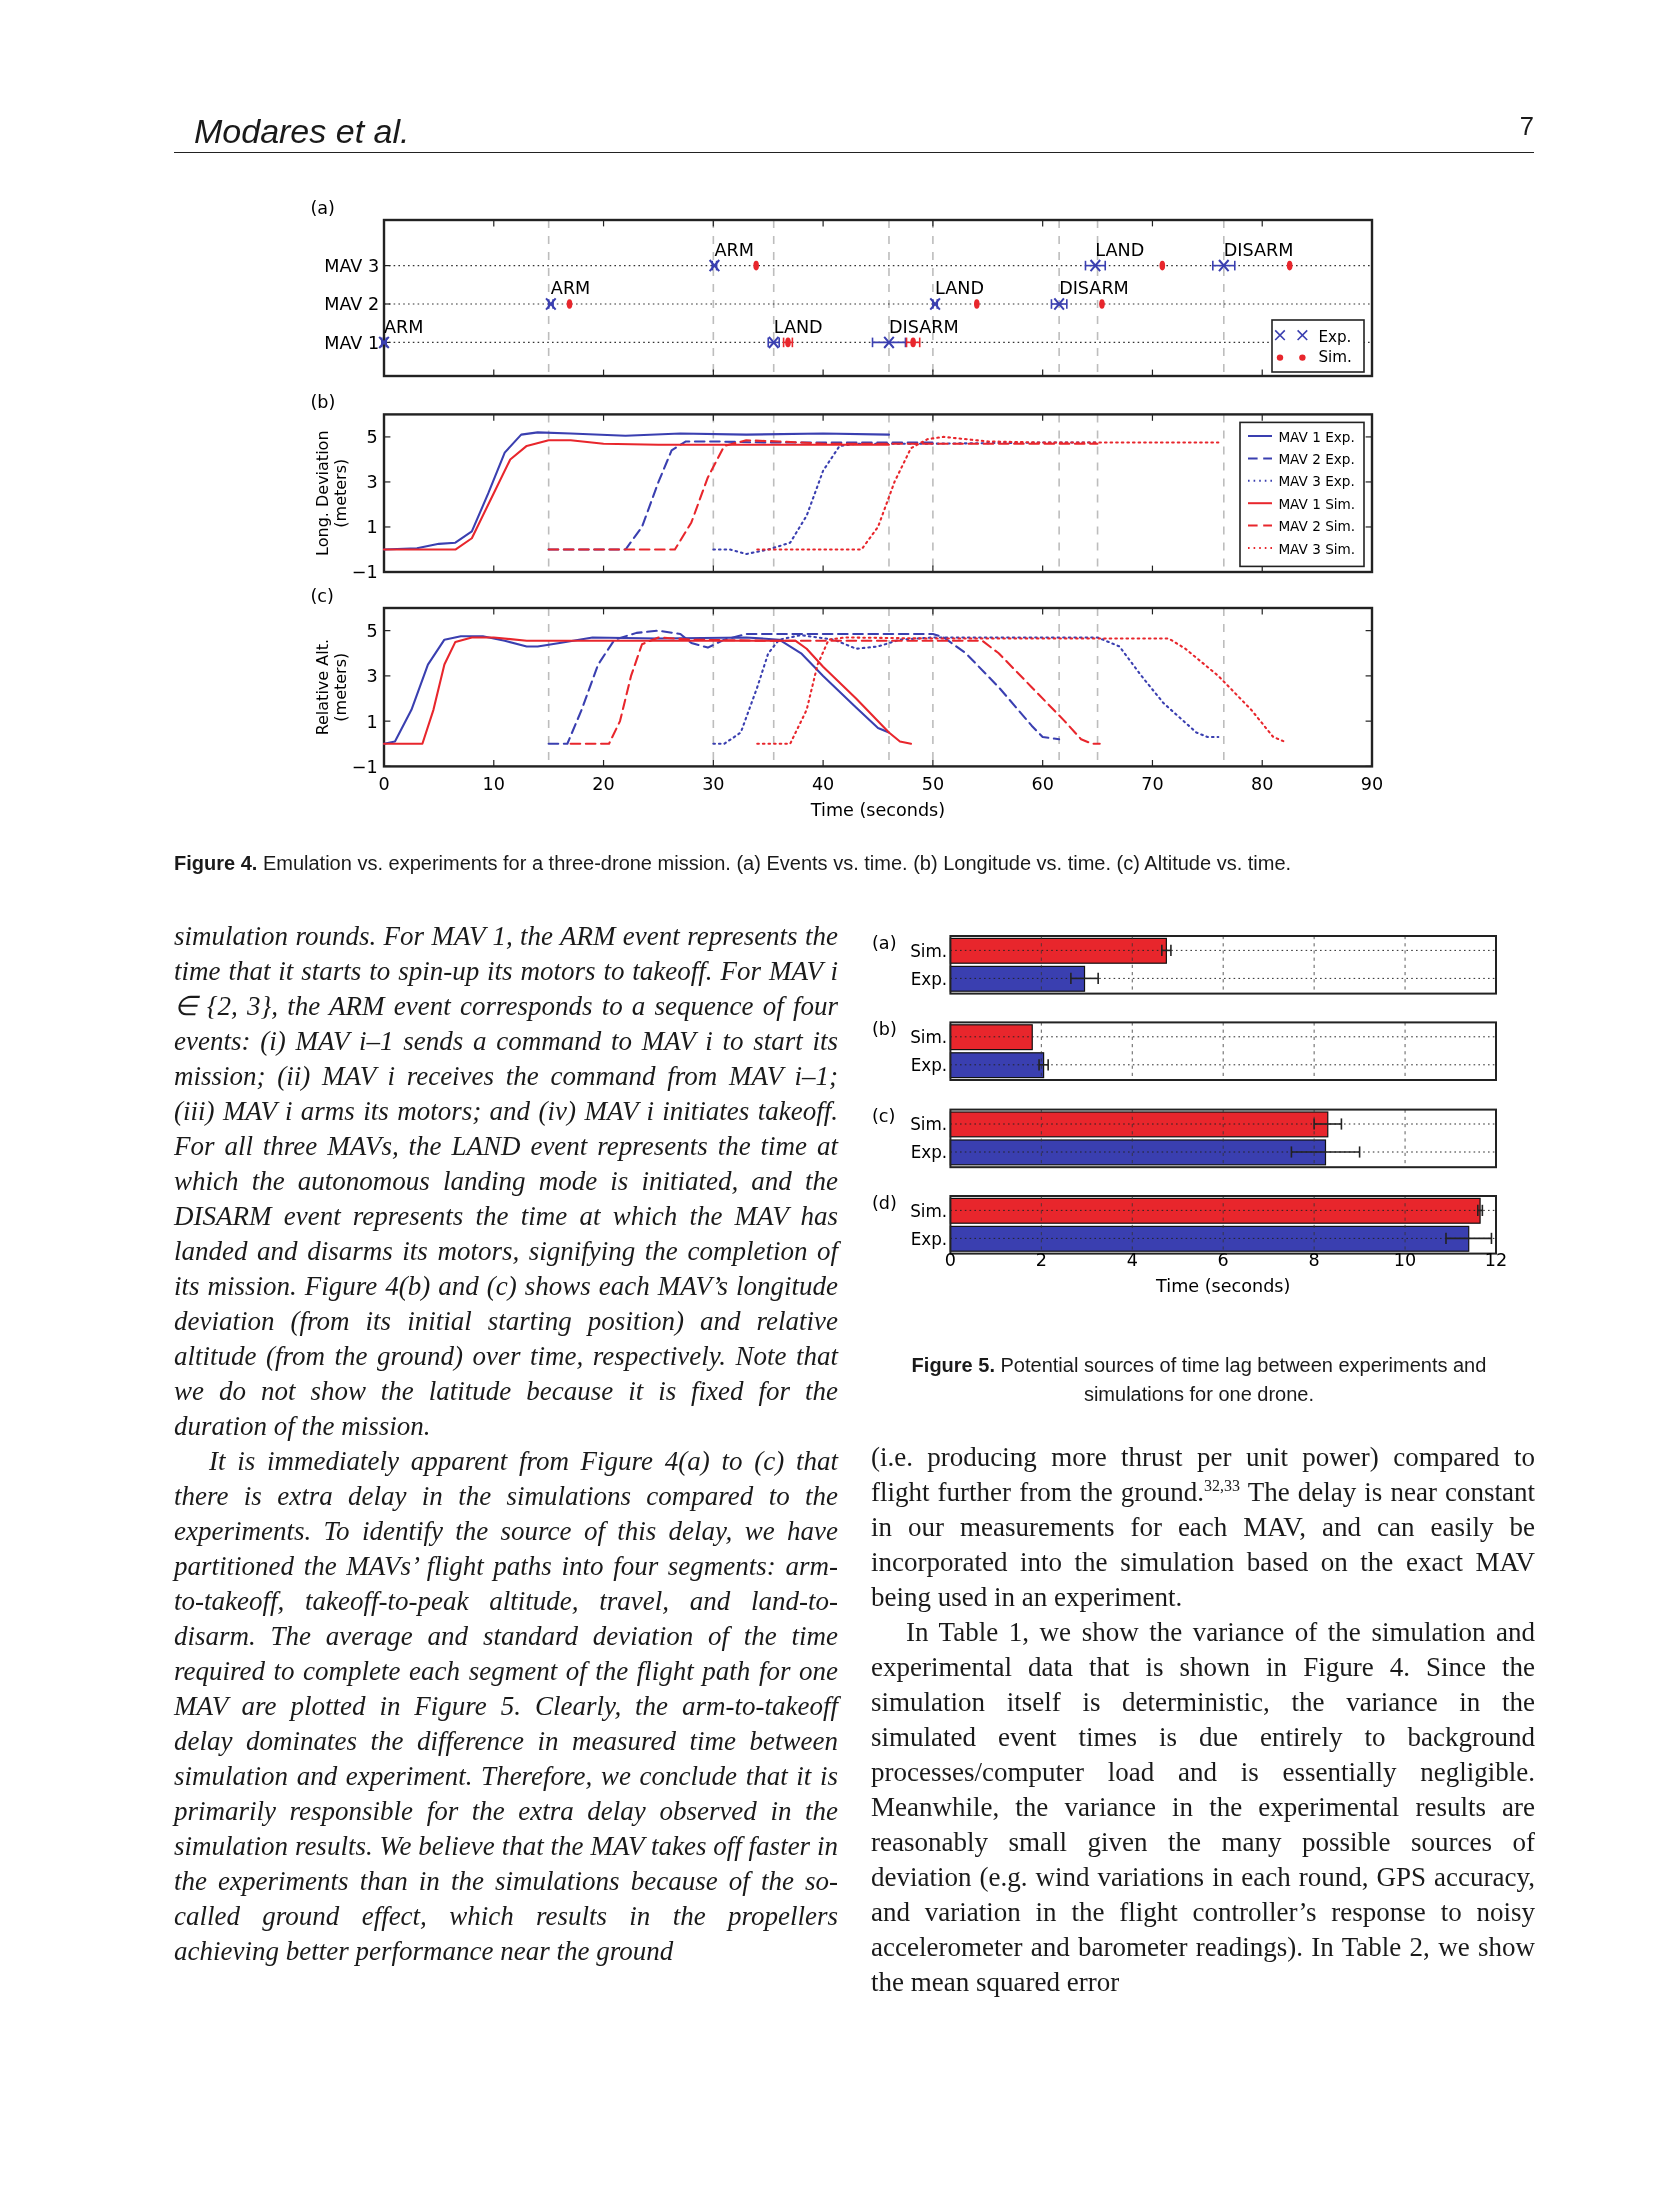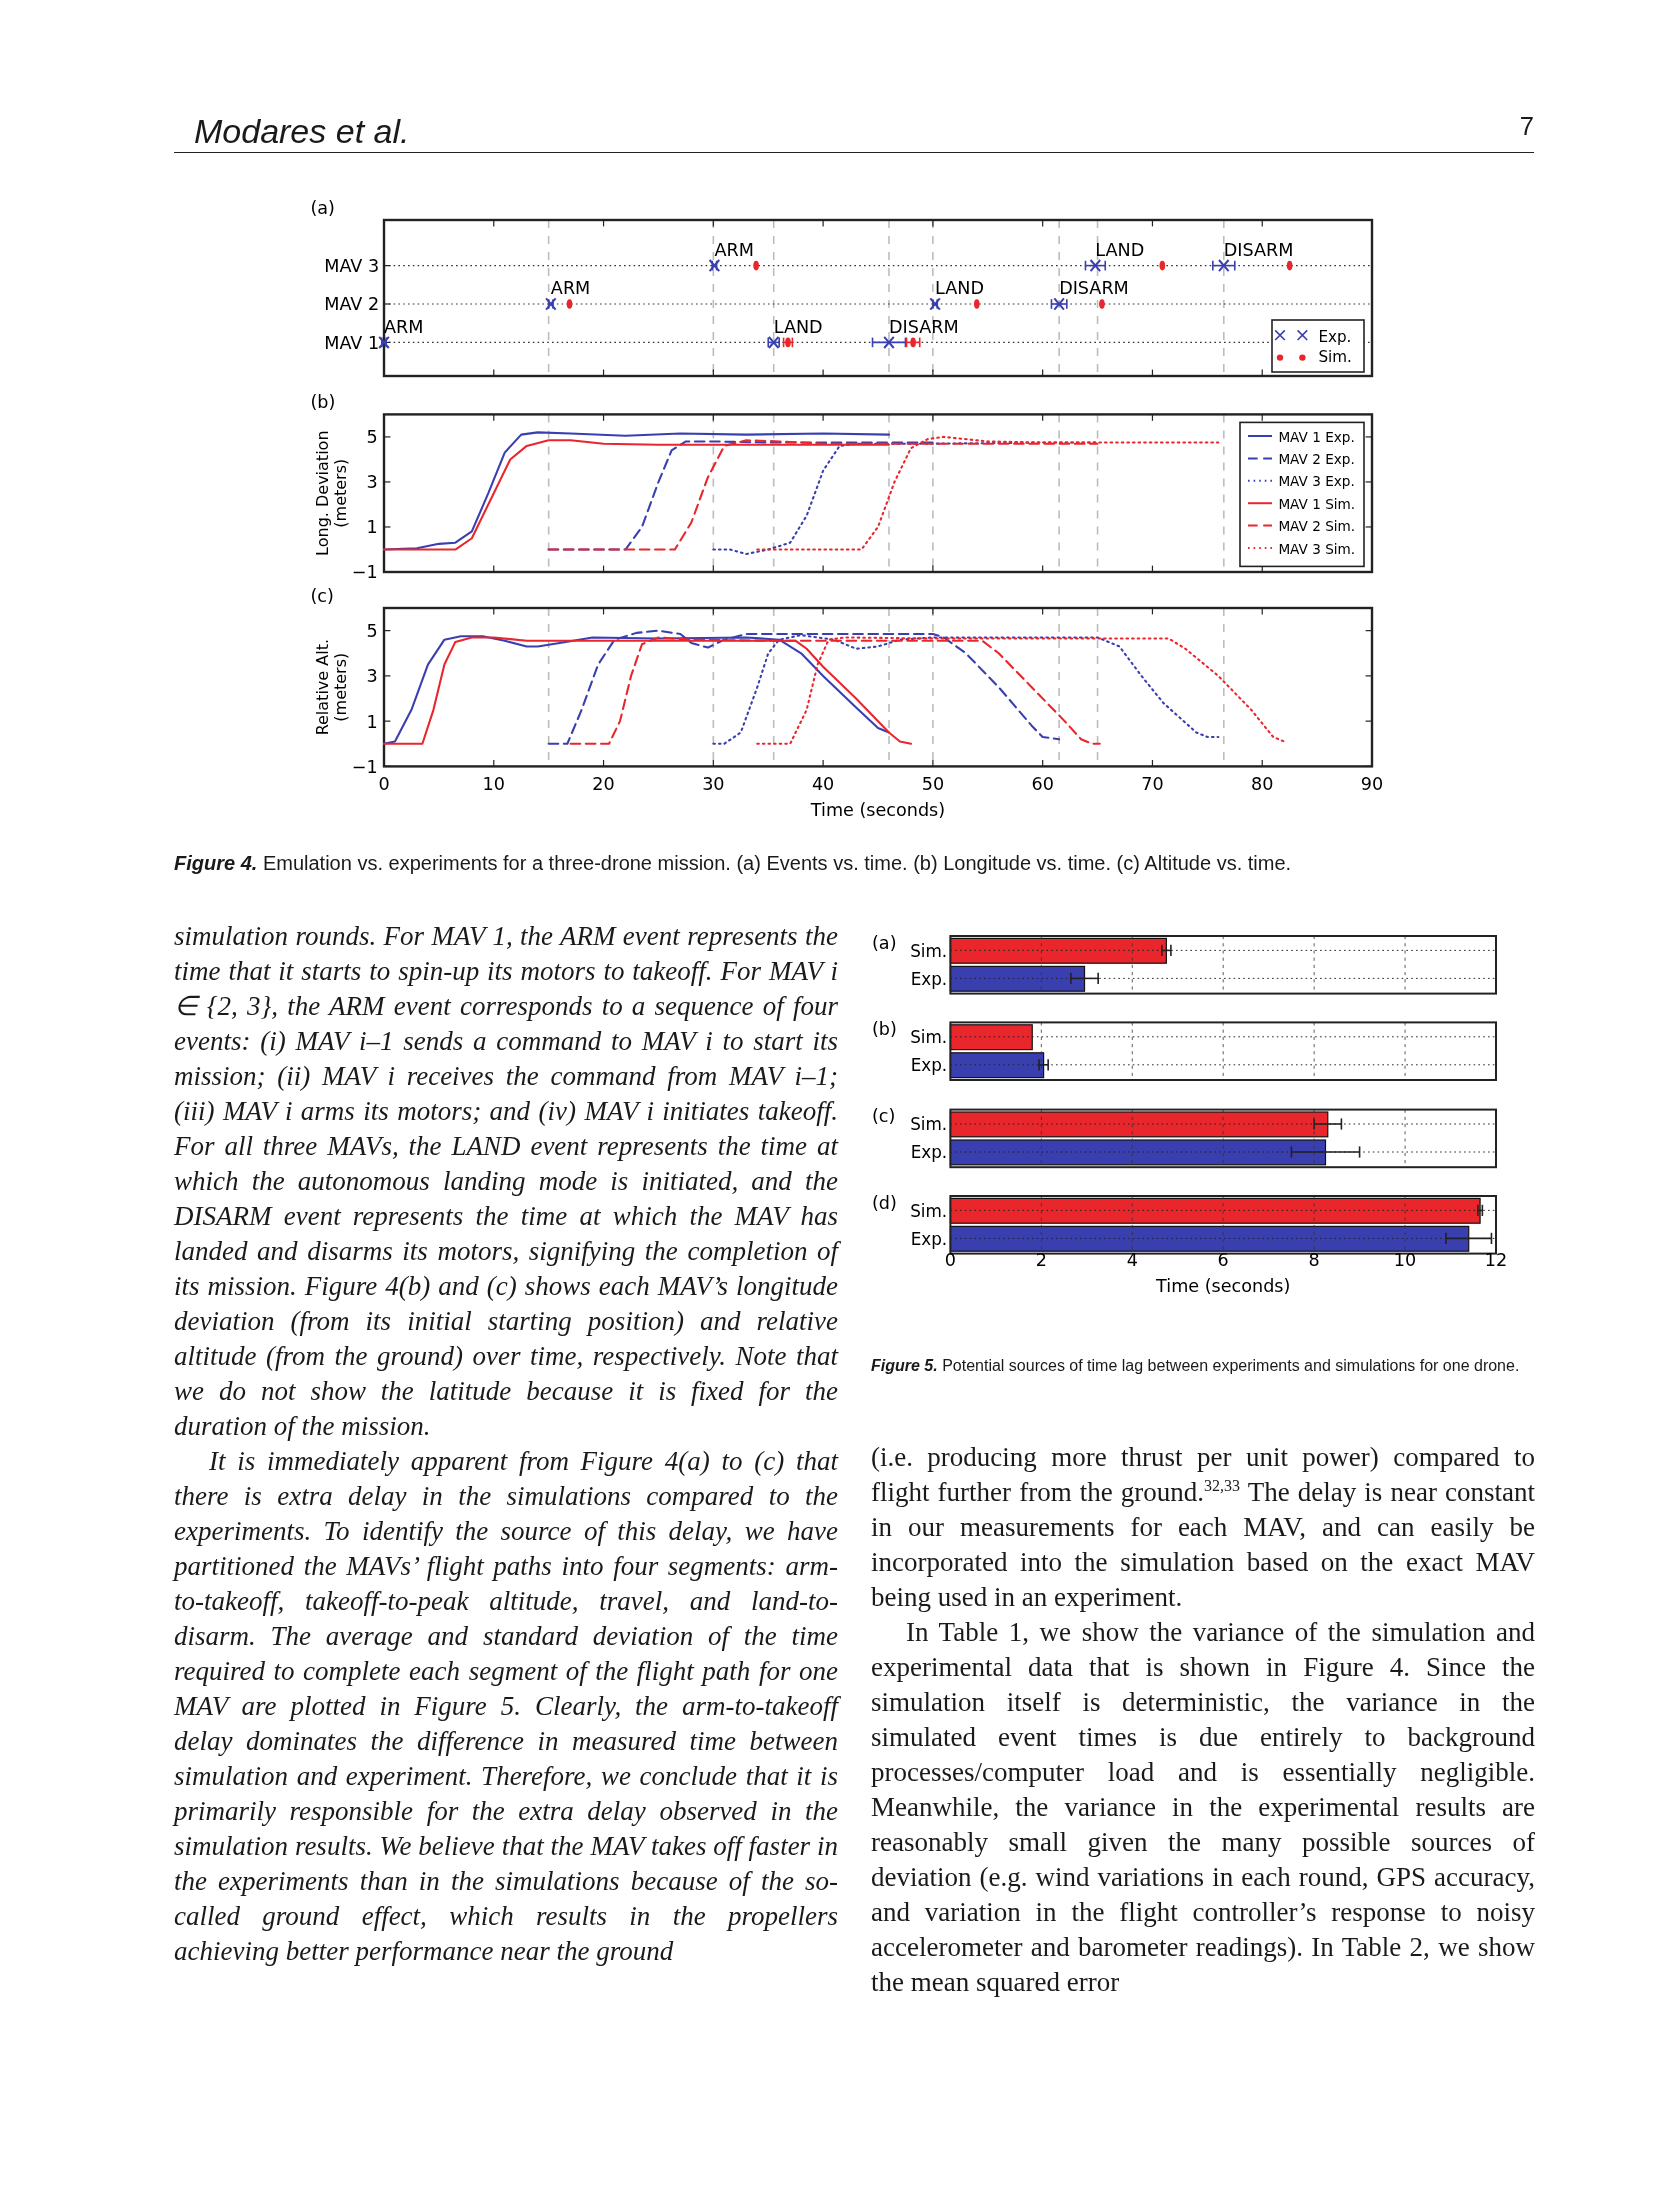--- a/index.html
+++ b/index.html
@@ -3,23 +3,23 @@
 <meta charset="utf-8">
 <style>
   html,body{margin:0;padding:0;background:#fff;}
   body{width:1654px;height:2205px;position:relative;overflow:hidden;color:#1a1a1a;}
   .hdr{position:absolute;left:174px;top:112px;width:1360px;height:40px;border-bottom:1.6px solid #222;}
   .hdr .auth{position:absolute;left:0;top:0;font-family:"Liberation Sans",sans-serif;font-style:italic;font-size:34px;margin-left:20px;}
   .hdr .pg{position:absolute;right:0;top:0;font-family:"Liberation Sans",sans-serif;font-size:25.6px;}
   svg text{font-family:"DejaVu Sans",sans-serif;}
   .fig4{position:absolute;left:304px;top:196px;width:1120px;height:632px;}
   .cap4{position:absolute;left:174px;top:852px;width:1360px;font-family:"Liberation Sans",sans-serif;font-size:20px;white-space:nowrap;}
-  .cap4 b,.cap5 b{font-weight:bold;font-style:italic;}
+  .cap4 b,.cap5 b{font-weight:bold;}
   .fig5{position:absolute;left:872px;top:928px;width:656px;height:400px;}
-  .cap5{position:absolute;left:871px;top:1351px;width:656px;font-family:"Liberation Sans",sans-serif;font-size:16px;line-height:29px;}
+  .cap5{position:absolute;left:871px;top:1351px;width:656px;font-family:"Liberation Sans",sans-serif;font-size:20px;line-height:29px;text-align:center;}
   .col{position:absolute;font-family:"Liberation Serif",serif;font-size:27px;line-height:35px;text-align:justify;}
   .col p{margin:0;}
   .col p.ind{text-indent:35px;}
   .colL{left:174px;top:919px;width:664px;font-style:italic;}
   .colR{left:871px;top:1440px;width:664px;}
   sup{font-size:16px;line-height:0;}
 </style>
 </head>
 <body>
 

